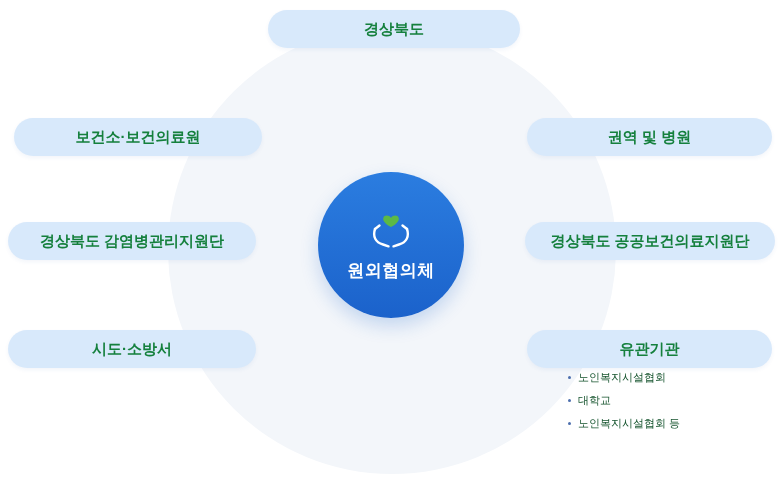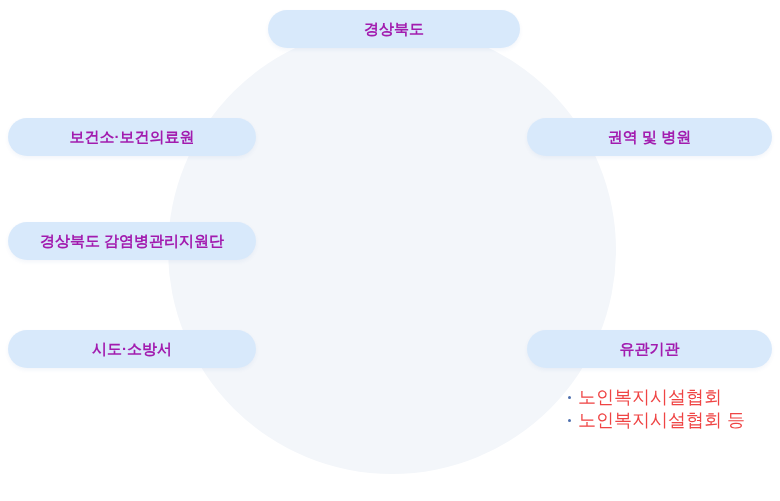--- a/index.html
+++ b/index.html
@@ -33,79 +33,94 @@
     font-size:17px;
     font-weight:bold;
     letter-spacing:0.5px;
   }
   .center-icon{width:52px;height:46px;display:block;}
   .pill{
     position:absolute;
     height:38px;
     border-radius:19px;
     background:#d8e9fb;
-    color:#a21caf;
+    color:#15803d;
     font-weight:bold;
     font-size:15px;
     display:flex;align-items:center;justify-content:center;
     box-shadow:0 2px 4px rgba(40,90,170,0.06);
     white-space:nowrap;
   }
   .p-top        {left:268px;top:10px;  width:252px;}
-  .p-left-top   {left:8px;  top:118px; width:248px;}
+  .p-left-top   {left:14px;  top:118px; width:248px;}
   .p-right-top  {left:527px;top:118px; width:245px;}
   .p-left-mid   {left:8px;  top:222px; width:248px;}
   .p-right-mid  {left:525px;top:222px; width:250px;}
   .p-left-bot   {left:8px;  top:330px; width:248px;}
   .p-right-bot  {left:527px;top:330px; width:245px;}
   .p-bottom     {left:268px;top:438px; width:252px;}
   .related-list{
     position:absolute;
-    left:568px;top:388px;
-    color:#ef4444;
-    font-size:18px;
+    left:568px;top:368px;
+    color:#14532d;
+    font-size:11px;
     display:flex;flex-direction:column;
     gap:5px;
   }
   .related-item{
     display:flex;align-items:center;gap:7px;
     line-height:18px;
     white-space:nowrap;
   }
   .bullet-dot{
     width:3px;height:3px;border-radius:50%;
     background:#4d6fae;flex:0 0 auto;
   }
 </style>
 </head>
 <body>
 
 <div class="canvas">
 
   <div class="big-circle"></div>
 
+  <div class="center-circle">
+    <svg class="center-icon" viewBox="0 0 52 46" aria-hidden="true">
+      <path fill="#5cb946" d="M26 18c-5.2-2.8-8.6-6.3-7.7-9.1c0.9-3.1 5.8-3.1 7.7 0c1.9-3.1 6.8-3.1 7.7 0C34.6 11.7 31.2 15.2 26 18z"></path>
+      <path fill="none" stroke="#ffffff" stroke-width="2.4" stroke-linecap="round" d="M10 20c-2.5 7.5 0.5 13.5 8 15.5l5.5 1.8"></path>
+      <path fill="none" stroke="#ffffff" stroke-width="2.4" stroke-linecap="round" d="M42 20c2.5 7.5-0.5 13.5-8 15.5l-5.5 1.8"></path>
+      <path fill="none" stroke="#ffffff" stroke-width="2.4" stroke-linecap="round" d="M10 20l4.5-3.5"></path>
+      <path fill="none" stroke="#ffffff" stroke-width="2.4" stroke-linecap="round" d="M42 20l-4.5-3.5"></path>
+    </svg>
+    <div class="center-label">원외협의체</div>
+  </div>
 
   <div class="pill p-top">경상북도</div>
 
   <div class="pill p-left-top">보건소·보건의료원</div>
 
   <div class="pill p-left-mid">경상북도 감염병관리지원단</div>
 
   <div class="pill p-right-top">권역 및 병원</div>
 
+  <div class="pill p-right-mid">경상북도 공공보건의료지원단</div>
 
   <div class="pill p-left-bot">시도·소방서</div>
 
   <div class="pill p-right-bot">유관기관</div>
 
 
   <div class="related-list">
     <div class="related-item">
       <span class="bullet-dot"></span>
       <span>노인복지시설협회</span>
     </div>
     <div class="related-item">
       <span class="bullet-dot"></span>
+      <span>대학교</span>
+    </div>
+    <div class="related-item">
+      <span class="bullet-dot"></span>
       <span>노인복지시설협회 등</span>
     </div>
   </div>
 
 </div>
 
 </body></html>

